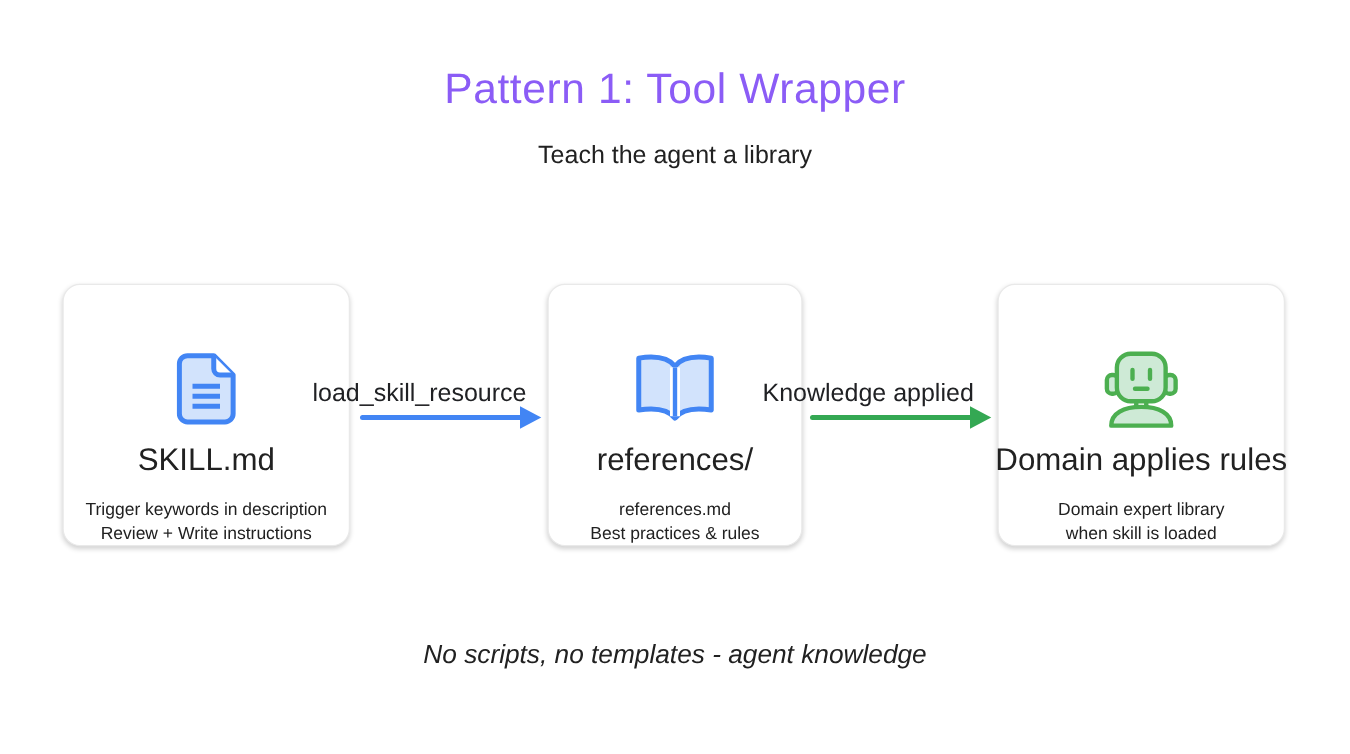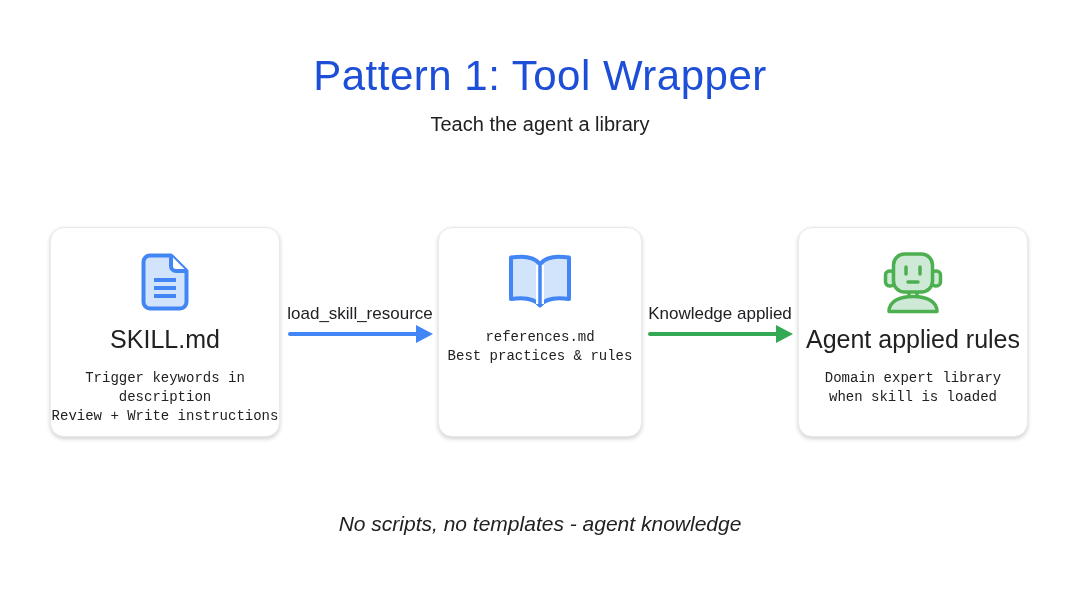--- a/index.html
+++ b/index.html
@@ -11,24 +11,24 @@
     overflow: hidden;
     font-family: "Liberation Sans", sans-serif;
     color: #212121;
   }
   .slide-title {
     position: absolute;
     top: 52px;
     left: 0;
     width: 100%;
     text-align: center;
-    font-size: 42px;
+    font-size: 34px;
     font-weight: 500;
     letter-spacing: 0.5px;
-    color: #1d4ed8;
+    color: #8b5cf6;
   }
   .slide-subtitle {
     position: absolute;
     top: 113px;
     left: 0;
     width: 100%;
     text-align: center;
     font-size: 20px;
     font-weight: 400;
     color: #212121;
@@ -38,20 +38,21 @@
     top: 227px;
     height: 210px;
     box-sizing: border-box;
     background: #ffffff;
     border: 1px solid #e9e9e9;
     border-radius: 14px;
     box-shadow: 0 2px 4px rgba(0,0,0,0.18);
     display: flex;
     flex-direction: column;
     align-items: center;
+    justify-content: flex-end;
   }
   .card-1 { left: 50px;  width: 230px; }
   .card-2 { left: 438px; width: 204px; }
   .card-3 { left: 798px; width: 230px; }
   .card-icon {
     margin-top: 23px;
     height: 62px;
     display: flex;
     align-items: center;
     justify-content: center;
@@ -63,21 +64,21 @@
     color: #212121;
     white-space: nowrap;
   }
   .card-desc {
     margin-top: 15px;
     font-size: 14px;
     line-height: 19px;
     text-align: center;
     color: #212121;
   }
-  .card-desc span { display: block; font-family: Liberation Mono, monospace; }
+  .card-desc span { display: block; }
   .arrow {
     position: absolute;
     top: 325px;
     width: 145px;
     height: 18px;
   }
   .arrow .line {
     position: absolute;
     left: 0;
     right: 13px;
@@ -95,22 +96,21 @@
     border-top: 9px solid transparent;
     border-bottom: 9px solid transparent;
     border-left: 17px solid currentColor;
   }
   .arrow-blue  { left: 288px; color: #4285f4; }
   .arrow-green { left: 648px; color: #34a853; }
   .arrow-label {
     position: absolute;
     top: 304px;
     width: 220px;
-    text-align: center;
-    font-size: 17px;
+    font-size: 20px;
     color: #202124;
     white-space: nowrap;
   }
   .arrow-label-1 { left: 250px; }
   .arrow-label-2 { left: 610px; }
   .footer-note {
     position: absolute;
     top: 512px;
     left: 0;
     width: 100%;
@@ -152,20 +152,21 @@
   </div>
 
   <div class="card card-2">
     <div class="card-icon">
       <svg width="66" height="56" viewBox="0 0 66 56" aria-hidden="true">
         <path d="M33 10 C28 3.5 17 1.5 4 3.5 V45 C17 43 28 45 33 51.5 C38 45 49 43 62 45 V3.5 C49 1.5 38 3.5 33 10 Z" fill="#d2e3fc" stroke="#4285f4" stroke-width="4" stroke-linejoin="round"></path>
         <path d="M33 11 V50" stroke="#ffffff" stroke-width="8"></path>
         <path d="M33 11 V50" stroke="#4285f4" stroke-width="3.5"></path>
       </svg>
     </div>
+    <div class="card-title">references/</div>
     <div class="card-desc">
       <span>references.md</span>
       <span>Best practices &amp; rules</span>
     </div>
   </div>
 
   <div class="arrow-label arrow-label-2">Knowledge applied</div>
   <div class="arrow arrow-green">
     <div class="line"></div>
     <div class="head"></div>
@@ -177,21 +178,21 @@
         <rect x="2.5" y="21" width="9" height="15" rx="4" fill="#ceead6" stroke="#4caf50" stroke-width="3.5"></rect>
         <rect x="48.5" y="21" width="9" height="15" rx="4" fill="#ceead6" stroke="#4caf50" stroke-width="3.5"></rect>
         <rect x="10.5" y="4" width="39" height="38" rx="11" fill="#ceead6" stroke="#4caf50" stroke-width="3.5"></rect>
         <line x1="23" y1="17" x2="23" y2="24" stroke="#4caf50" stroke-width="3.5" stroke-linecap="round"></line>
         <line x1="37" y1="17" x2="37" y2="24" stroke="#4caf50" stroke-width="3.5" stroke-linecap="round"></line>
         <line x1="25" y1="32" x2="35" y2="32" stroke="#4caf50" stroke-width="3.5" stroke-linecap="round"></line>
         <path d="M26 42 v5 M34 42 v5" stroke="#4caf50" stroke-width="3.5"></path>
         <path d="M6 61.5 C6 51.5 16 46.5 30 46.5 C44 46.5 54 51.5 54 61.5 Z" fill="#ceead6" stroke="#4caf50" stroke-width="3.5" stroke-linejoin="round"></path>
       </svg>
     </div>
-    <div class="card-title">Agent applied rules</div>
+    <div class="card-title">Domain applies rules</div>
     <div class="card-desc">
       <span>Domain expert library</span>
       <span>when skill is loaded</span>
     </div>
   </div>
 
   <div class="footer-note">No scripts, no templates - agent knowledge</div>
 
 </div>
 

